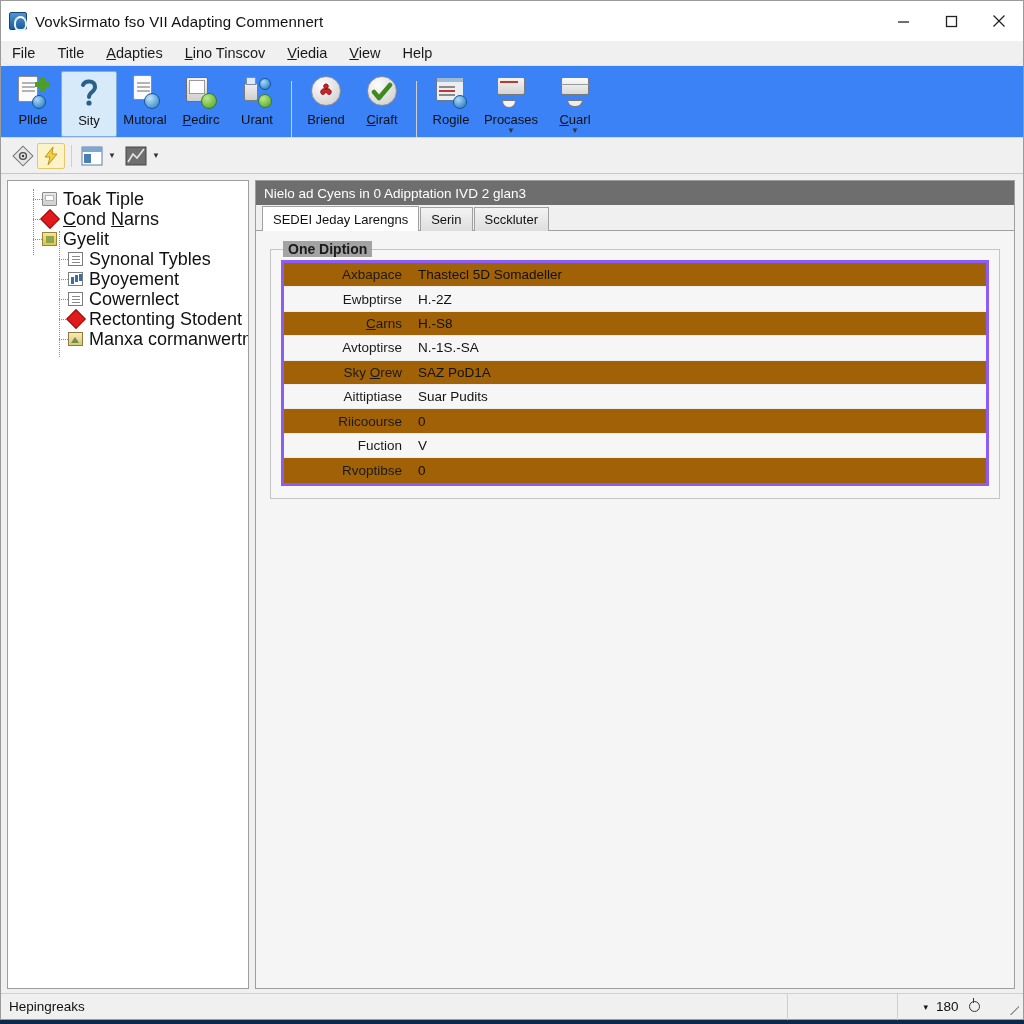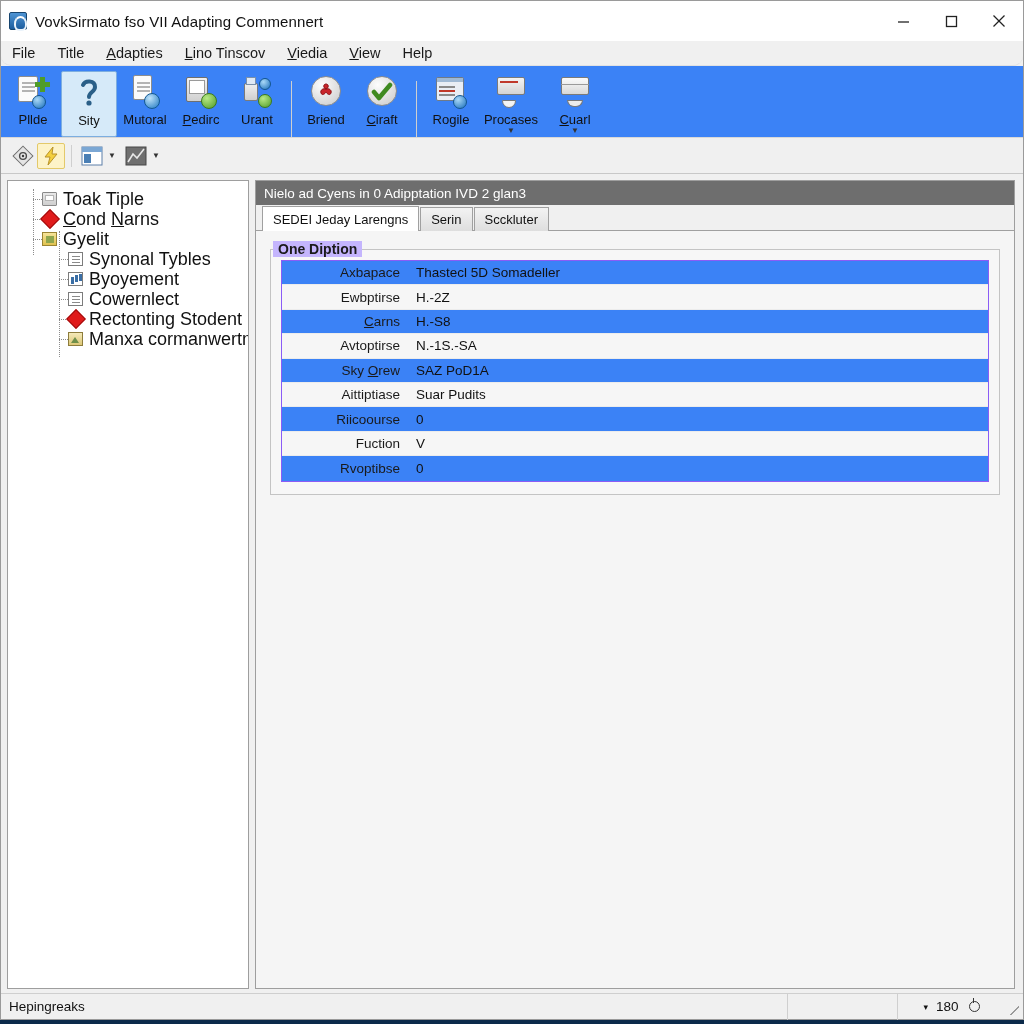--- a/index.html
+++ b/index.html
@@ -181,24 +181,24 @@
     background: #ffffff; height: 25px; z-index: 2;
   }
   .panel-content {
     flex: 1 1 auto; background: #f5f5f5; padding: 12px 14px; min-height: 0;
   }
   .groupbox {
     border: 1px solid #c4c4c4; background: #f7f7f7;
     padding: 10px 10px 12px 10px; position: relative; margin-top: 6px;
   }
   .groupbox > .gb-title {
-    position: absolute; top: -9px; left: 2px; background: #c4b5fd;
+    position: absolute; top: -9px; left: 12px; background: #a3a3a3;
     padding: 0 5px; font-size: 14px; font-weight: bold; color: #1a1a1a;
   }
-  .grid { background: #3b82f6; border: 1px solid #8b5cf6; }
+  .grid { background: #a16207; border: 3px solid #8b5cf6; }
   .grow {
     display: flex; height: 24.4px; align-items: center;
     border-bottom: 1px solid #ececec; font-size: 13.5px; color: #111;
   }
   .grow:nth-child(even) { background: #f6f6f6; }
   .grow:last-child { border-bottom: none; }
   .gkey {
     width: 130px; flex: 0 0 130px; text-align: right; padding-right: 12px;
     color: #1a1a1a; white-space: nowrap;
   }

